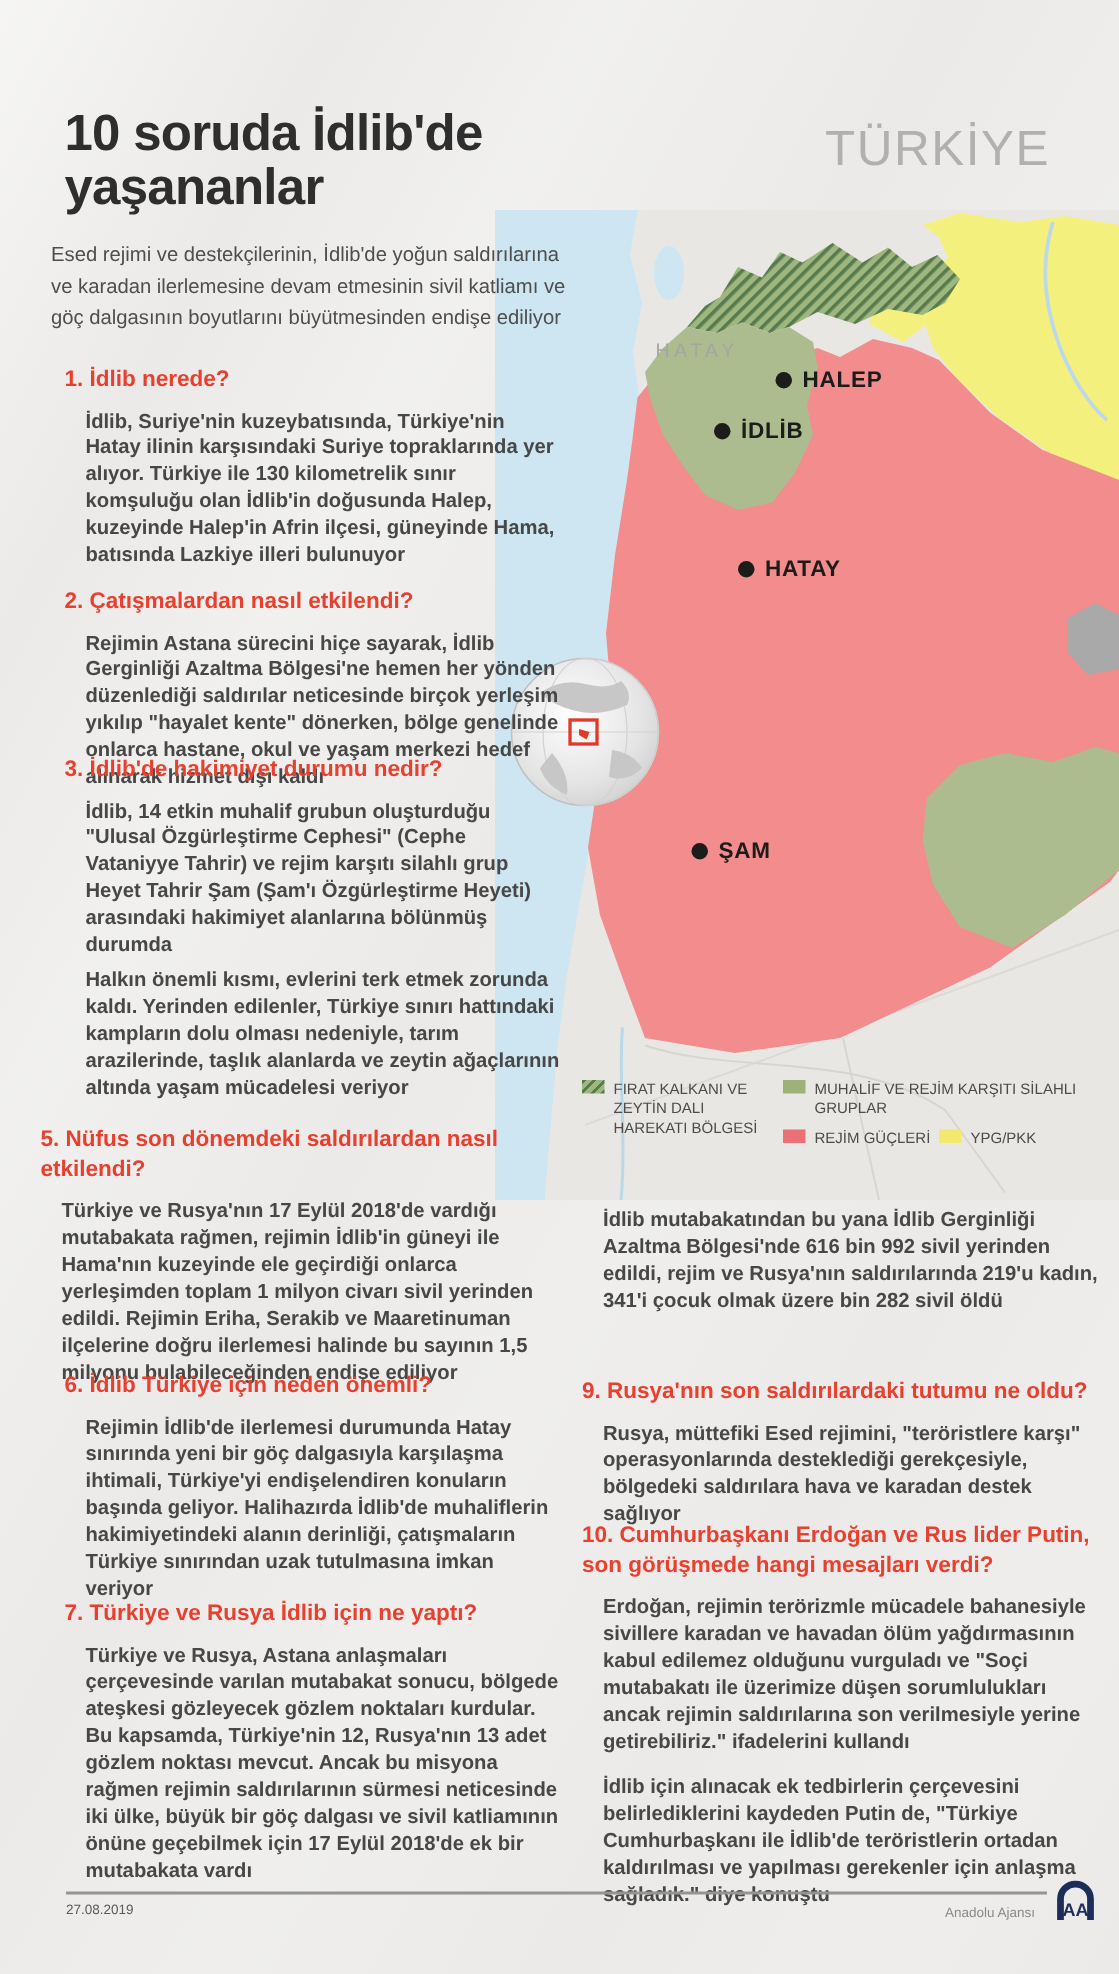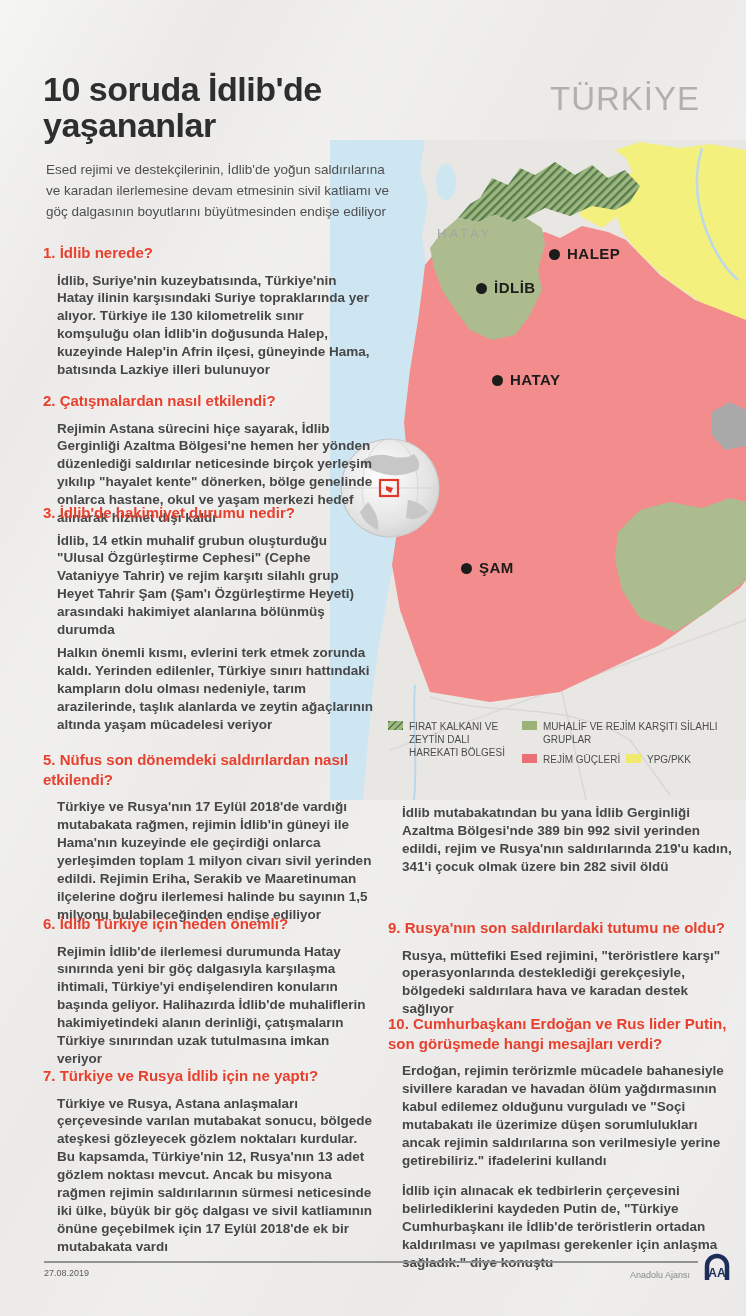--- a/index.html
+++ b/index.html
@@ -21,21 +21,21 @@
   
   .title{
     left:43px;top:48px;width:400px;
     font-size:34px;font-weight:800;line-height:1.08;color:#2e2e2e;letter-spacing:-0.5px;
   }
   .watermark{
     left:550px;top:80px;width:190px;
     font-size:33px;font-weight:400;color:#b1b0ae;letter-spacing:1px;
   }
   .intro{
-    left:46px;top:145px;width:352px;
+    left:34px;top:145px;width:352px;
     font-size:13.5px;line-height:1.58;color:#4e4e4e;
   }
   
   .q{position:absolute;}
   .qh{
     margin:0;font-size:15px;font-weight:700;line-height:1.3;color:#e8402e;
   }
   .qb{
     margin:9px 0 0 0;padding-left:14px;
     font-size:13.5px;line-height:1.33;color:#474747;font-weight:bold;
@@ -124,21 +124,21 @@
       <path d="M30,322 q14,-10 30,-6 q16,4 24,-2 q8,8 4,16 q-18,8 -34,4 q-16,-4 -24,-12 Z" fill="#c7c7c7"></path>
       <path d="M38,362 q12,14 10,28 q-14,-6 -18,-18 Z" fill="#c7c7c7"></path>
       <path d="M78,360 q14,2 20,12 q-10,10 -22,6 Z" fill="#c7c7c7"></path>
       <rect x="50" y="340" width="18" height="16" fill="none" stroke="#e0392a" stroke-width="2.2"></rect>
       <path d="M56,346 l7,2 l-2,5 l-5,-3 Z" fill="#e0392a"></path>
     </g>
   </svg>
 
   <div class="abs region" style="left:437px;top:226px;">HATAY</div>
 
-  <div class="abs city" style="left:549px;top:245px;">
+  <div class="abs city" style="left:517px;top:245px;">
     <span class="dot"></span><span>HALEP</span>
   </div>
   <div class="abs city" style="left:476px;top:279px;">
     <span class="dot"></span><span>İDLİB</span>
   </div>
   <div class="abs city" style="left:492px;top:371px;">
     <span class="dot"></span><span>HATAY</span>
   </div>
   <div class="abs city" style="left:461px;top:559px;">
     <span class="dot"></span><span>ŞAM</span>
@@ -160,21 +160,21 @@
     <h2 class="qh">2. Çatışmalardan nasıl etkilendi?</h2>
     <p class="qb">Rejimin Astana sürecini hiçe sayarak, İdlib Gerginliği Azaltma Bölgesi'ne hemen her yönden düzenlediği saldırılar neticesinde birçok yerleşim yıkılıp "hayalet kente" dönerken, bölge genelinde onlarca hastane, okul ve yaşam merkezi hedef alınarak hizmet dışı kaldı</p>
   </section>
   <section class="q" style="left:43px;top:503px;width:332px">
     <h2 class="qh">3. İdlib'de hakimiyet durumu nedir?</h2>
     <p class="qb">İdlib, 14 etkin muhalif grubun oluşturduğu "Ulusal Özgürleştirme Cephesi" (Cephe Vataniyye Tahrir) ve rejim karşıtı silahlı grup Heyet Tahrir Şam (Şam'ı Özgürleştirme Heyeti) arasındaki hakimiyet alanlarına bölünmüş durumda</p>
   </section>
   <section class="q" style="left:43px;top:635px;width:332px">
     <p class="qb">Halkın önemli kısmı, evlerini terk etmek zorunda kaldı. Yerinden edilenler, Türkiye sınırı hattındaki kampların dolu olması nedeniyle, tarım arazilerinde, taşlık alanlarda ve zeytin ağaçlarının altında yaşam mücadelesi veriyor</p>
   </section>
-  <section class="q" style="left:43px;top:750px;width:332px">
+  <section class="q" style="left:27px;top:750px;width:332px">
     <h2 class="qh">5. Nüfus son dönemdeki saldırılardan nasıl etkilendi?</h2>
     <p class="qb">Türkiye ve Rusya'nın 17 Eylül 2018'de vardığı mutabakata rağmen, rejimin İdlib'in güneyi ile Hama'nın kuzeyinde ele geçirdiği onlarca yerleşimden toplam 1 milyon civarı sivil yerinden edildi. Rejimin Eriha, Serakib ve Maaretinuman ilçelerine doğru ilerlemesi halinde bu sayının 1,5 milyonu bulabileceğinden endişe ediliyor</p>
   </section>
   <section class="q" style="left:43px;top:914px;width:332px">
     <h2 class="qh">6. İdlib Türkiye için neden önemli?</h2>
     <p class="qb">Rejimin İdlib'de ilerlemesi durumunda Hatay sınırında yeni bir göç dalgasıyla karşılaşma ihtimali, Türkiye'yi endişelendiren konuların başında geliyor. Halihazırda İdlib'de muhaliflerin hakimiyetindeki alanın derinliği, çatışmaların Türkiye sınırından uzak tutulmasına imkan veriyor</p>
   </section>
   <section class="q" style="left:43px;top:1066px;width:332px">
     <h2 class="qh">7. Türkiye ve Rusya İdlib için ne yaptı?</h2>
     <p class="qb">Türkiye ve Rusya, Astana anlaşmaları çerçevesinde varılan mutabakat sonucu, bölgede ateşkesi gözleyecek gözlem noktaları kurdular. Bu kapsamda, Türkiye'nin 12, Rusya'nın 13 adet gözlem noktası mevcut. Ancak bu misyona rağmen rejimin saldırılarının sürmesi neticesinde iki ülke, büyük bir göç dalgası ve sivil katliamının önüne geçebilmek için 17 Eylül 2018'de ek bir mutabakata vardı</p>
@@ -187,21 +187,21 @@
     <span class="sw sw-green"></span><span class="lbl" style="width:190px">MUHALİF VE REJİM KARŞITI SİLAHLI GRUPLAR</span>
   </div>
   <div class="abs leg" style="left:522px;top:753px;">
     <span class="sw sw-red"></span><span class="lbl">REJİM GÜÇLERİ</span>
   </div>
   <div class="abs leg" style="left:626px;top:753px;">
     <span class="sw sw-yellow"></span><span class="lbl">YPG/PKK</span>
   </div>
 
   <section class="q" style="left:388px;top:795px;width:348px">
-    <p class="qb">İdlib mutabakatından bu yana İdlib Gerginliği Azaltma Bölgesi'nde 389 bin 992 sivil yerinden edildi, rejim ve Rusya'nın saldırılarında 219'u kadın, 341'i çocuk olmak üzere bin 282 sivil öldü</p>
+    <p class="qb">İdlib mutabakatından bu yana İdlib Gerginliği Azaltma Bölgesi'nde 616 bin 992 sivil yerinden edildi, rejim ve Rusya'nın saldırılarında 219'u kadın, 341'i çocuk olmak üzere bin 282 sivil öldü</p>
   </section>
   <section class="q" style="left:388px;top:918px;width:348px">
     <h2 class="qh">9. Rusya'nın son saldırılardaki tutumu ne oldu?</h2>
     <p class="qb">Rusya, müttefiki Esed rejimini, "teröristlere karşı" operasyonlarında desteklediği gerekçesiyle, bölgedeki saldırılara hava ve karadan destek sağlıyor</p>
   </section>
   <section class="q" style="left:388px;top:1014px;width:348px">
     <h2 class="qh">10. Cumhurbaşkanı Erdoğan ve Rus lider Putin, son görüşmede hangi mesajları verdi?</h2>
     <p class="qb">Erdoğan, rejimin terörizmle mücadele bahanesiyle sivillere karadan ve havadan ölüm yağdırmasının kabul edilemez olduğunu vurguladı ve "Soçi mutabakatı ile üzerimize düşen sorumlulukları ancak rejimin saldırılarına son verilmesiyle yerine getirebiliriz." ifadelerini kullandı</p>
     <p class="qb">İdlib için alınacak ek tedbirlerin çerçevesini belirlediklerini kaydeden Putin de, "Türkiye Cumhurbaşkanı ile İdlib'de teröristlerin ortadan kaldırılması ve yapılması gerekenler için anlaşma sağladık." diye konuştu</p>
   </section>

